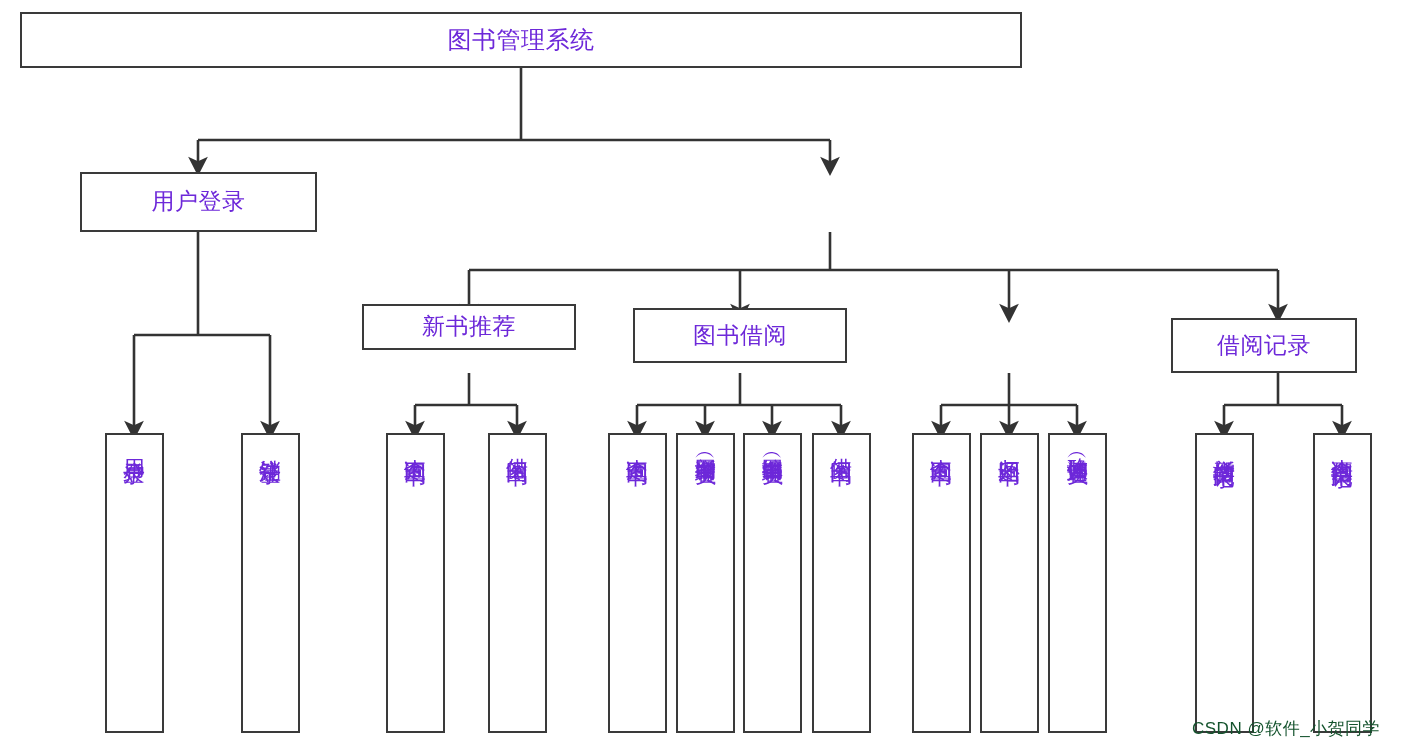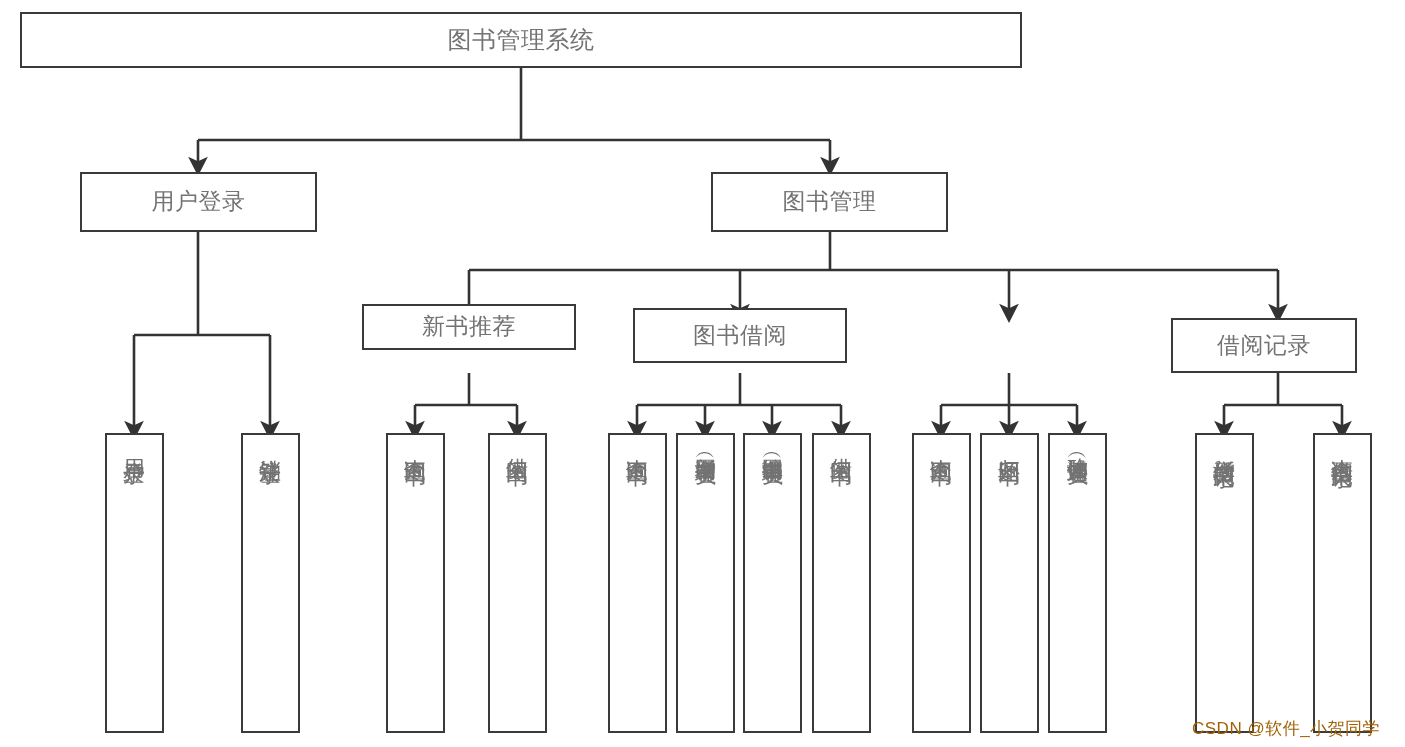--- a/index.html
+++ b/index.html
@@ -27,21 +27,21 @@
     pointer-events: none;
   }
   .node {
     position: absolute;
     box-sizing: border-box;
     background: #ffffff;
     border: 2.5px solid #3a3a3a;
     display: flex;
     align-items: center;
     justify-content: center;
-    color: #737373;
+    color: #6d28d9;
     z-index: 2;
   }
   .node .label {
     display: block;
     text-align: center;
     line-height: 1.18;
     white-space: nowrap;
   }
   .node.horiz .label {
     font-size: 23px;
@@ -66,21 +66,21 @@
   }
   .node.vert.tall .label {
     font-size: 21px;
     letter-spacing: 1px;
   }
   #watermark {
     position: absolute;
     left: 1192px;
     top: 717px;
     font-size: 17px;
-    color: #a16207;
+    color: #14532d;
     white-space: nowrap;
     z-index: 5;
     letter-spacing: 0.5px;
   }
 </style>
 </head>
 <body>
 
 <div id="canvas">
 
@@ -134,23 +134,20 @@
     </g>
   </svg>
 
   <div class="node root horiz" style="left:20px; top:12px; width:1002px; height:56px;">
     <span class="label">图书管理系统</span>
   </div>
 
   <div class="node horiz" style="left:80px; top:172px; width:237px; height:60px;">
     <span class="label">用户登录</span>
   </div>
-  <div class="node horiz" style="left:711px; top:172px; width:237px; height:60px;">
-    <span class="label">图书管理</span>
-  </div>
 
   <div class="node horiz" style="left:362px; top:304px; width:214px; height:46px;">
     <span class="label">新书推荐</span>
   </div>
   <div class="node horiz" style="left:633px; top:308px; width:214px; height:55px;">
     <span class="label">图书借阅</span>
   </div>
   <div class="node horiz" style="left:1171px; top:318px; width:186px; height:55px;">
     <span class="label">借阅记录</span>
   </div>

